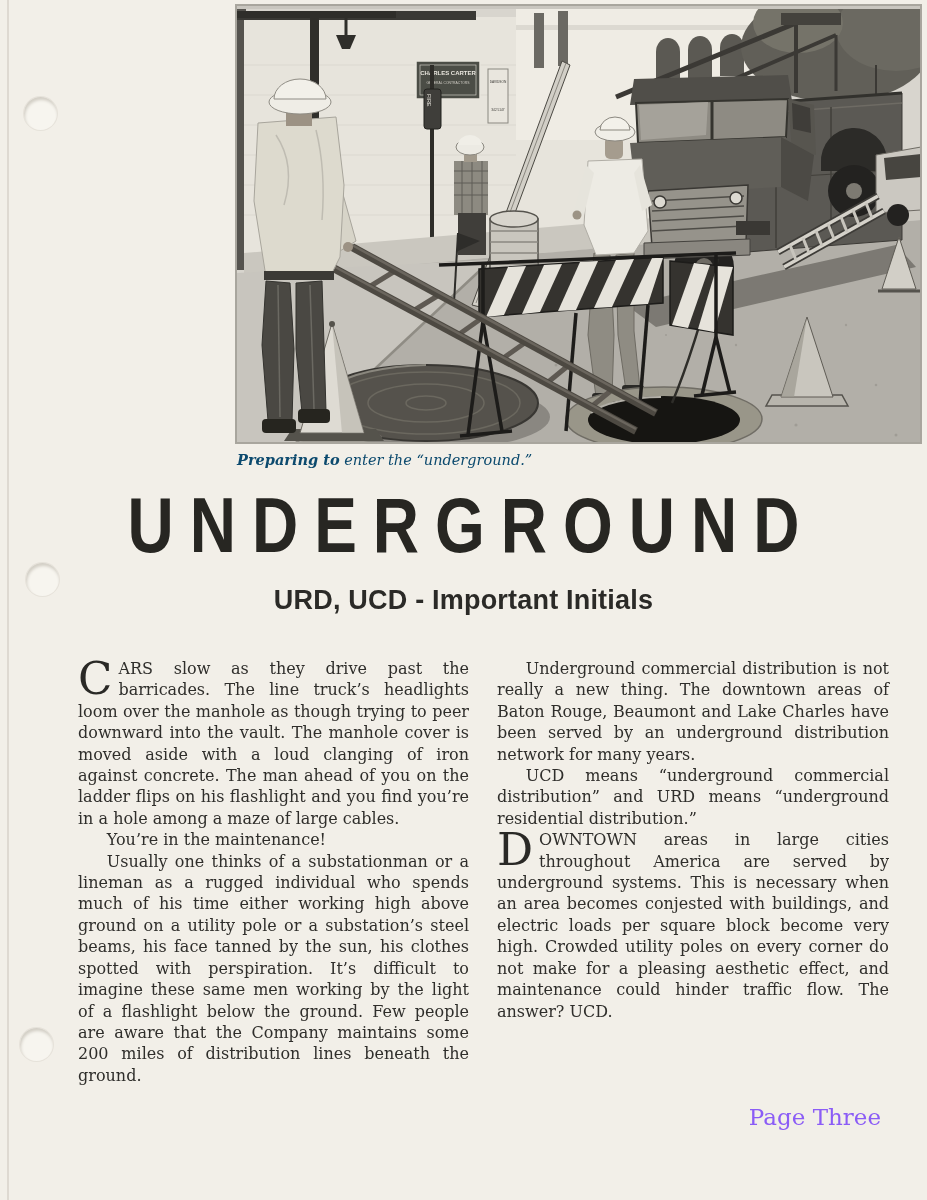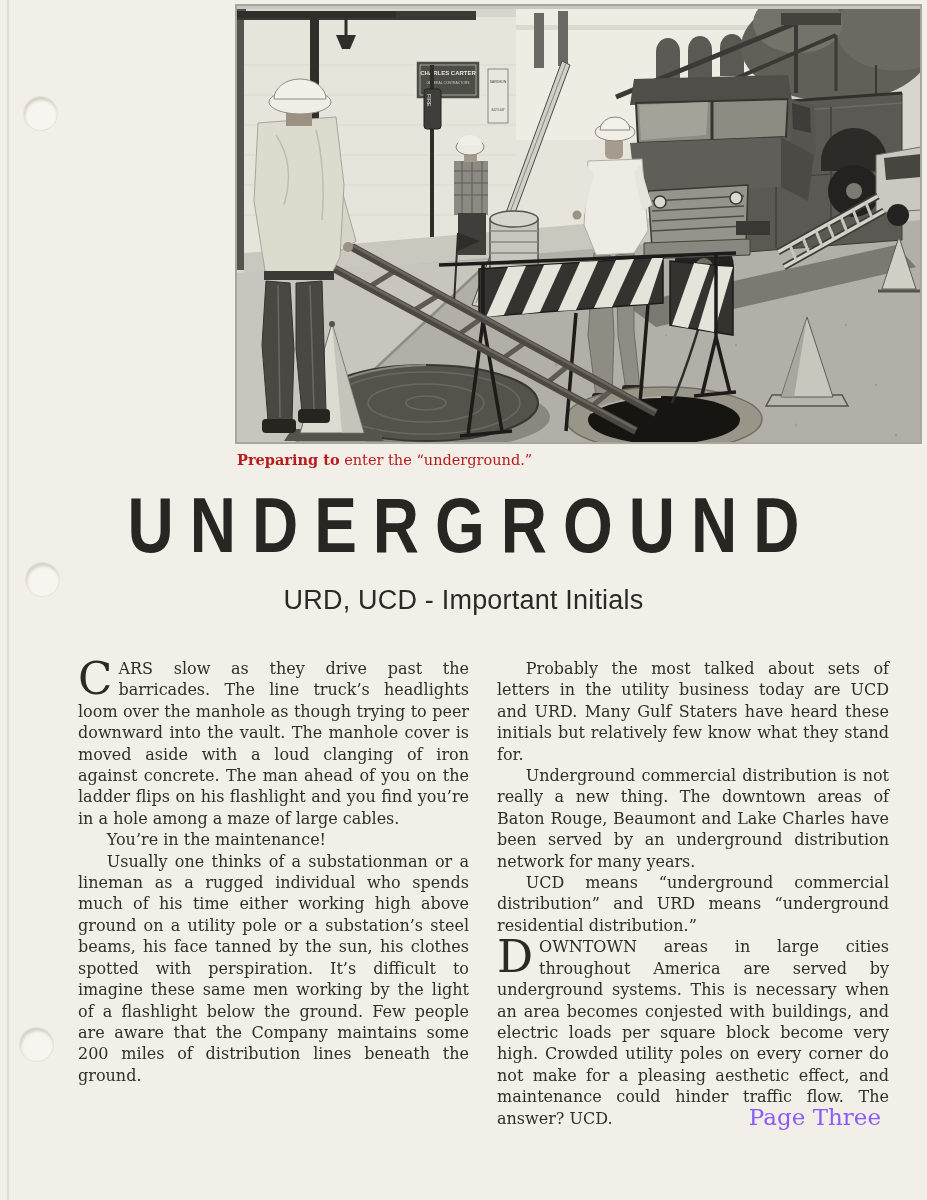--- a/index.html
+++ b/index.html
@@ -6,31 +6,31 @@
   body{
     width:927px;height:1200px;position:relative;overflow:hidden;
     background:#f2efe8;color:#2f2e2b;
     font-family:"DejaVu Serif", serif;
   }
   .edge-line{position:absolute;left:7px;top:0;width:2px;height:1200px;background:#ded9d1;}
   .hole{position:absolute;width:33px;height:33px;border-radius:50%;background:#f7f5ef;
     box-shadow:inset 1px 3px 3px #d3cfc6, 0 0 0 1px #e6e2da;}
   .photo-wrap{position:absolute;left:236px;top:5px;width:685px;height:438px;outline:1px solid #a9a69e;background:#d8d5ce;}
   .photo-wrap svg{display:block;width:100%;height:100%;}
-  .caption{position:absolute;left:237px;top:451px;width:685px;font-size:14.5px;line-height:18px;color:#b91c1c;}
+  .caption{position:absolute;left:237px;top:451px;width:685px;font-size:14.5px;line-height:18px;color:#0c4a6e;font-style:italic;}
   .caption b{font-weight:700;}
   .headline-title{
     position:absolute;left:0;top:480px;width:927px;text-align:center;
     font-family:"Liberation Sans", sans-serif;font-weight:700;font-size:64px;
     letter-spacing:0.25em;text-indent:0.25em;color:#272622;
     transform:scaleY(1.22);transform-origin:50% 0;white-space:nowrap;
   }
   .headline-sub{
     position:absolute;left:0;top:584px;width:927px;text-align:center;
-    font-family:"Liberation Sans", sans-serif;font-weight:400;font-size:27px;line-height:33px;
+    font-family:"Liberation Sans", sans-serif;font-weight:700;font-size:27px;line-height:33px;
     color:#2b2a27;letter-spacing:0.2px;
   }
   .columns{position:absolute;left:78px;top:658px;width:811px;display:flex;gap:28px;}
   .col{flex:0 0 auto;}
   .col-left{width:391px;}
   .col-right{width:392px;}
   .col p{margin:0;text-align:justify;font-size:16px;line-height:21.4px;color:#2f2e2b;}
   .indent{text-indent:1.8em;}
   .gap-top{margin-top:27px;}
   .dropcap{float:left;font-size:45px;line-height:36px;padding:3px 6px 0 0;color:#2a2926;}
@@ -336,20 +336,19 @@
   <div>URD, UCD - Important Initials</div>
 </div>
 
 <div class="columns">
   <div class="col col-left">
     <p><span class="dropcap">C</span><span>ARS slow as they drive past the barricades. The line truck’s headlights loom over the manhole as though trying to peer downward into the vault. The manhole cover is moved aside with a loud clanging of iron against concrete. The man ahead of you on the ladder flips on his flashlight and you find you’re in a hole among a maze of large cables.</span></p>
     <p class="indent">You’re in the maintenance!</p>
     <p class="indent">Usually one thinks of a substationman or a lineman as a rugged individual who spends much of his time either working high above ground on a utility pole or a substation’s steel beams, his face tanned by the sun, his clothes spotted with perspiration. It’s difficult to imagine these same men working by the light of a flashlight below the ground. Few people are aware that the Company maintains some 200 miles of distribution lines beneath the ground.</p>
   </div>
   <div class="col col-right">
-    <p class="indent">Probably the most talked about sets of letters in the utility business today are UCD and URD. Many Gulf Staters have heard these initials but relatively few know what they stand for.</p>
     <p class="indent">Underground commercial distribution is not really a new thing. The downtown areas of Baton Rouge, Beaumont and Lake Charles have been served by an underground distribution network for many years.</p>
     <p class="indent">UCD means “underground commercial distribution” and URD means “underground residential distribution.”</p>
     <p class="gap-top"><span class="dropcap">D</span><span>OWNTOWN areas in large cities throughout America are served by underground systems. This is necessary when an area becomes conjested with buildings, and electric loads per square block become very high. Crowded utility poles on every corner do not make for a pleasing aesthetic effect, and maintenance could hinder traffic flow. The answer?  UCD.</span></p>
   </div>
 </div>
 
 <div class="footer">Page Three</div>
 
 </body></html>

